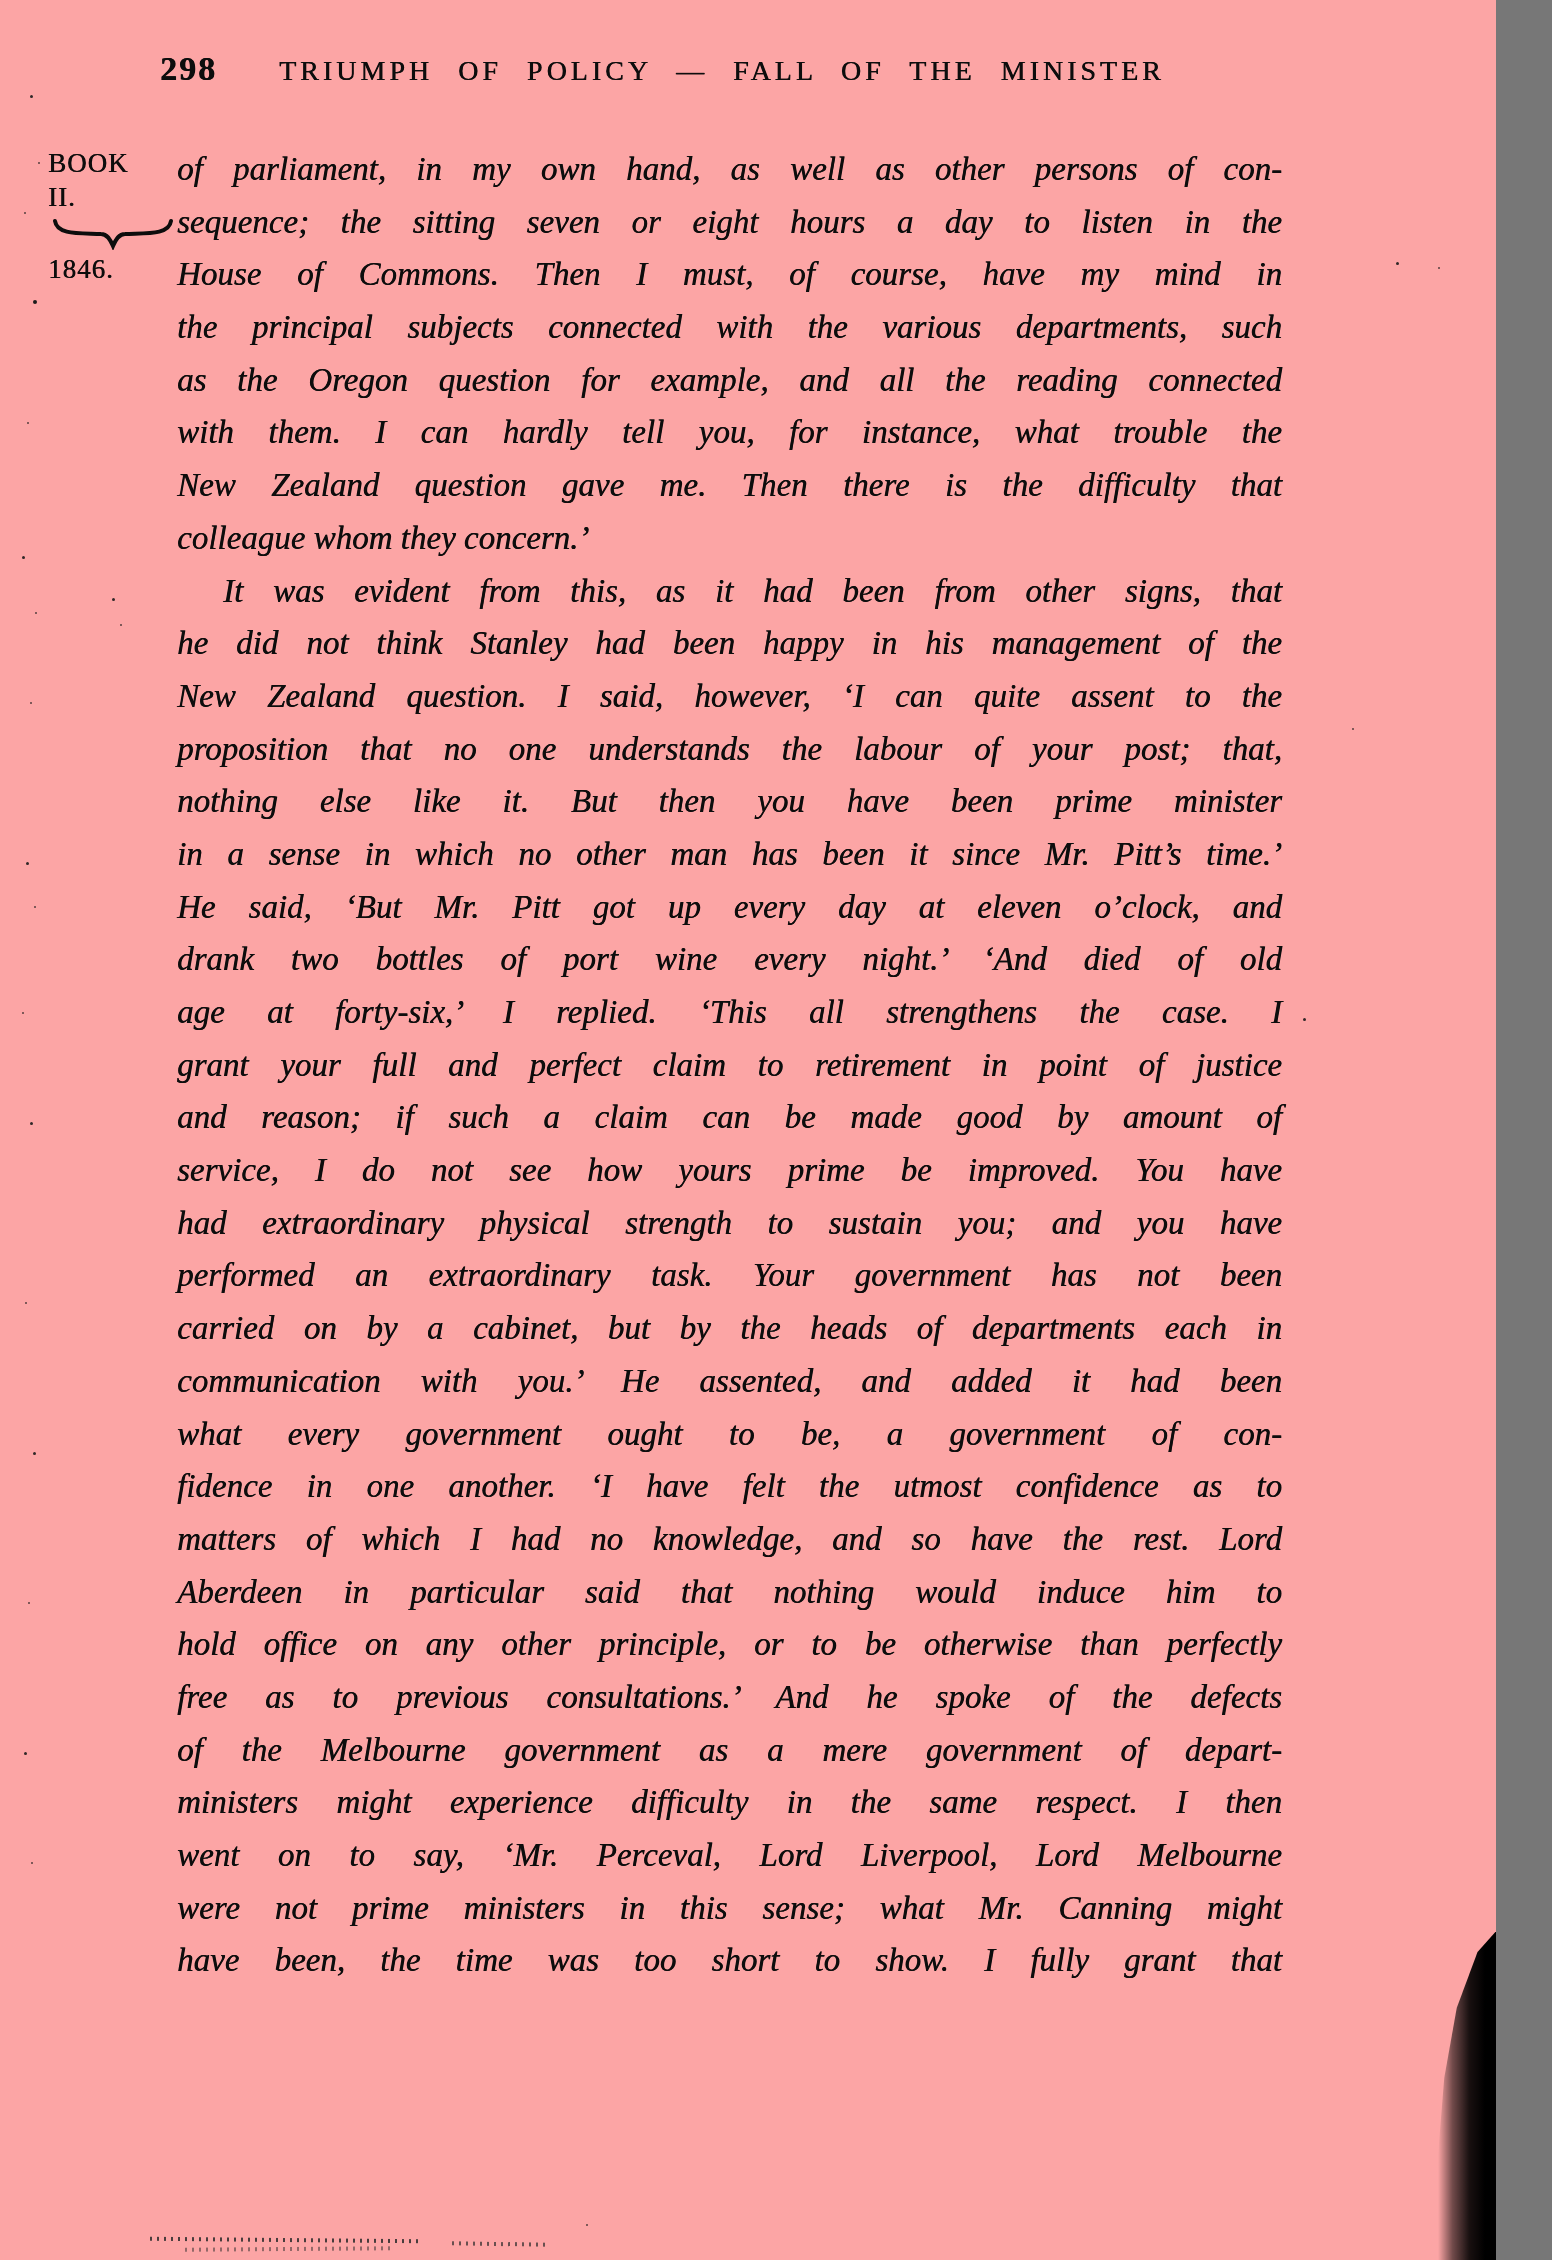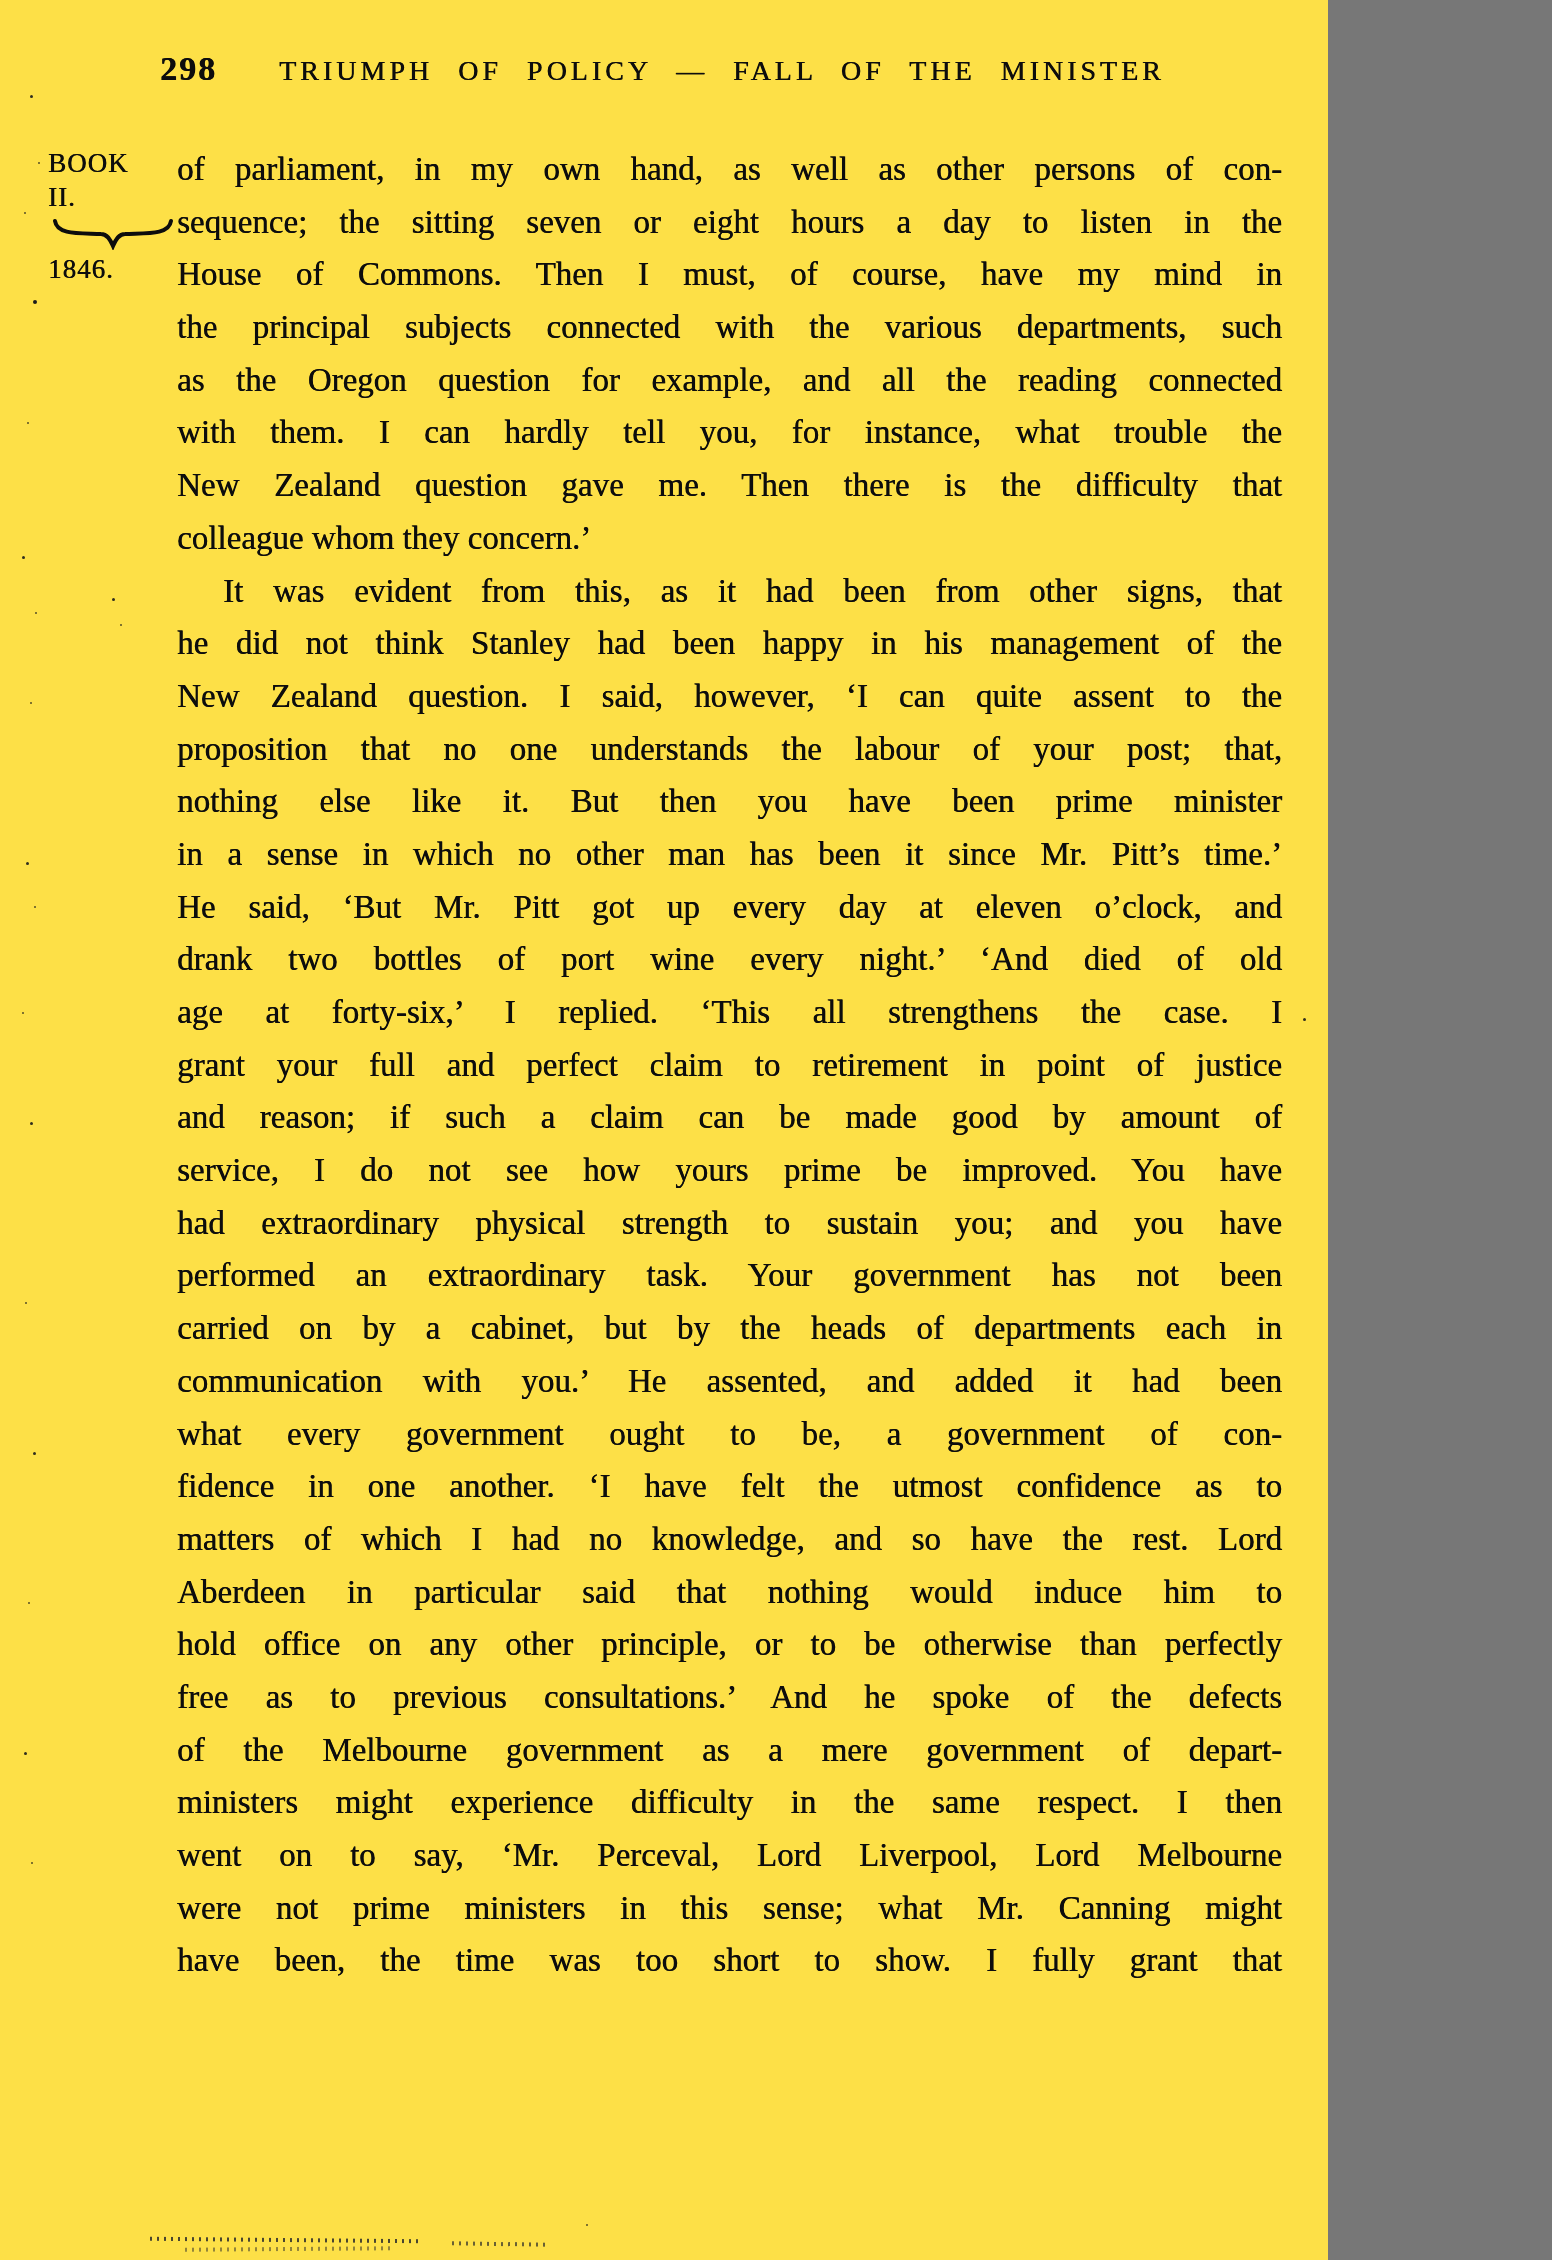--- a/index.html
+++ b/index.html
@@ -1,19 +1,19 @@
 <!DOCTYPE html>
 <html><head>
 <meta charset="utf-8">
 <style>
   html,body{margin:0;padding:0;background:#777;}
   #page{
     position:relative;
-    width:1328px;height:2260px;
-    background:#fde047;
+    width:1496px;height:2260px;
+    background:#fca5a5;
     overflow:hidden;
     font-family:"Liberation Serif","DejaVu Serif",serif;
     color:#0d0d0d;
   }
   
   #header{
     position:absolute;left:160px;top:50px;
     display:flex;align-items:baseline;
     white-space:nowrap;
   }
@@ -35,20 +35,21 @@
     position:absolute;left:177px;top:143px;width:1105px;
   }
   .text-line{
     font-size:33px;
     line-height:52.7px;
     height:52.7px;
     text-align:justify;
     text-align-last:justify;
     white-space:nowrap;
     text-shadow:0.45px 0 currentColor;
+    font-style:italic;
   }
   .text-line.no-just{text-align-last:left;}
   .text-line.indent{padding-left:46px;}
   
   .artifact{position:absolute;}
   #edge-line-top{left:1529px;top:203px;width:5px;height:48px;background:#000;}
   #edge-line-mid{left:1527px;top:262px;width:4px;height:1030px;background:#000;transform:rotate(0.18deg);transform-origin:top center;}
   #edge-line-low{left:1522px;top:1298px;width:4px;height:810px;background:#000;transform:rotate(0.12deg);transform-origin:top center;}
   #gutter-blob{
     left:1438px;top:1910px;width:104px;height:350px;

